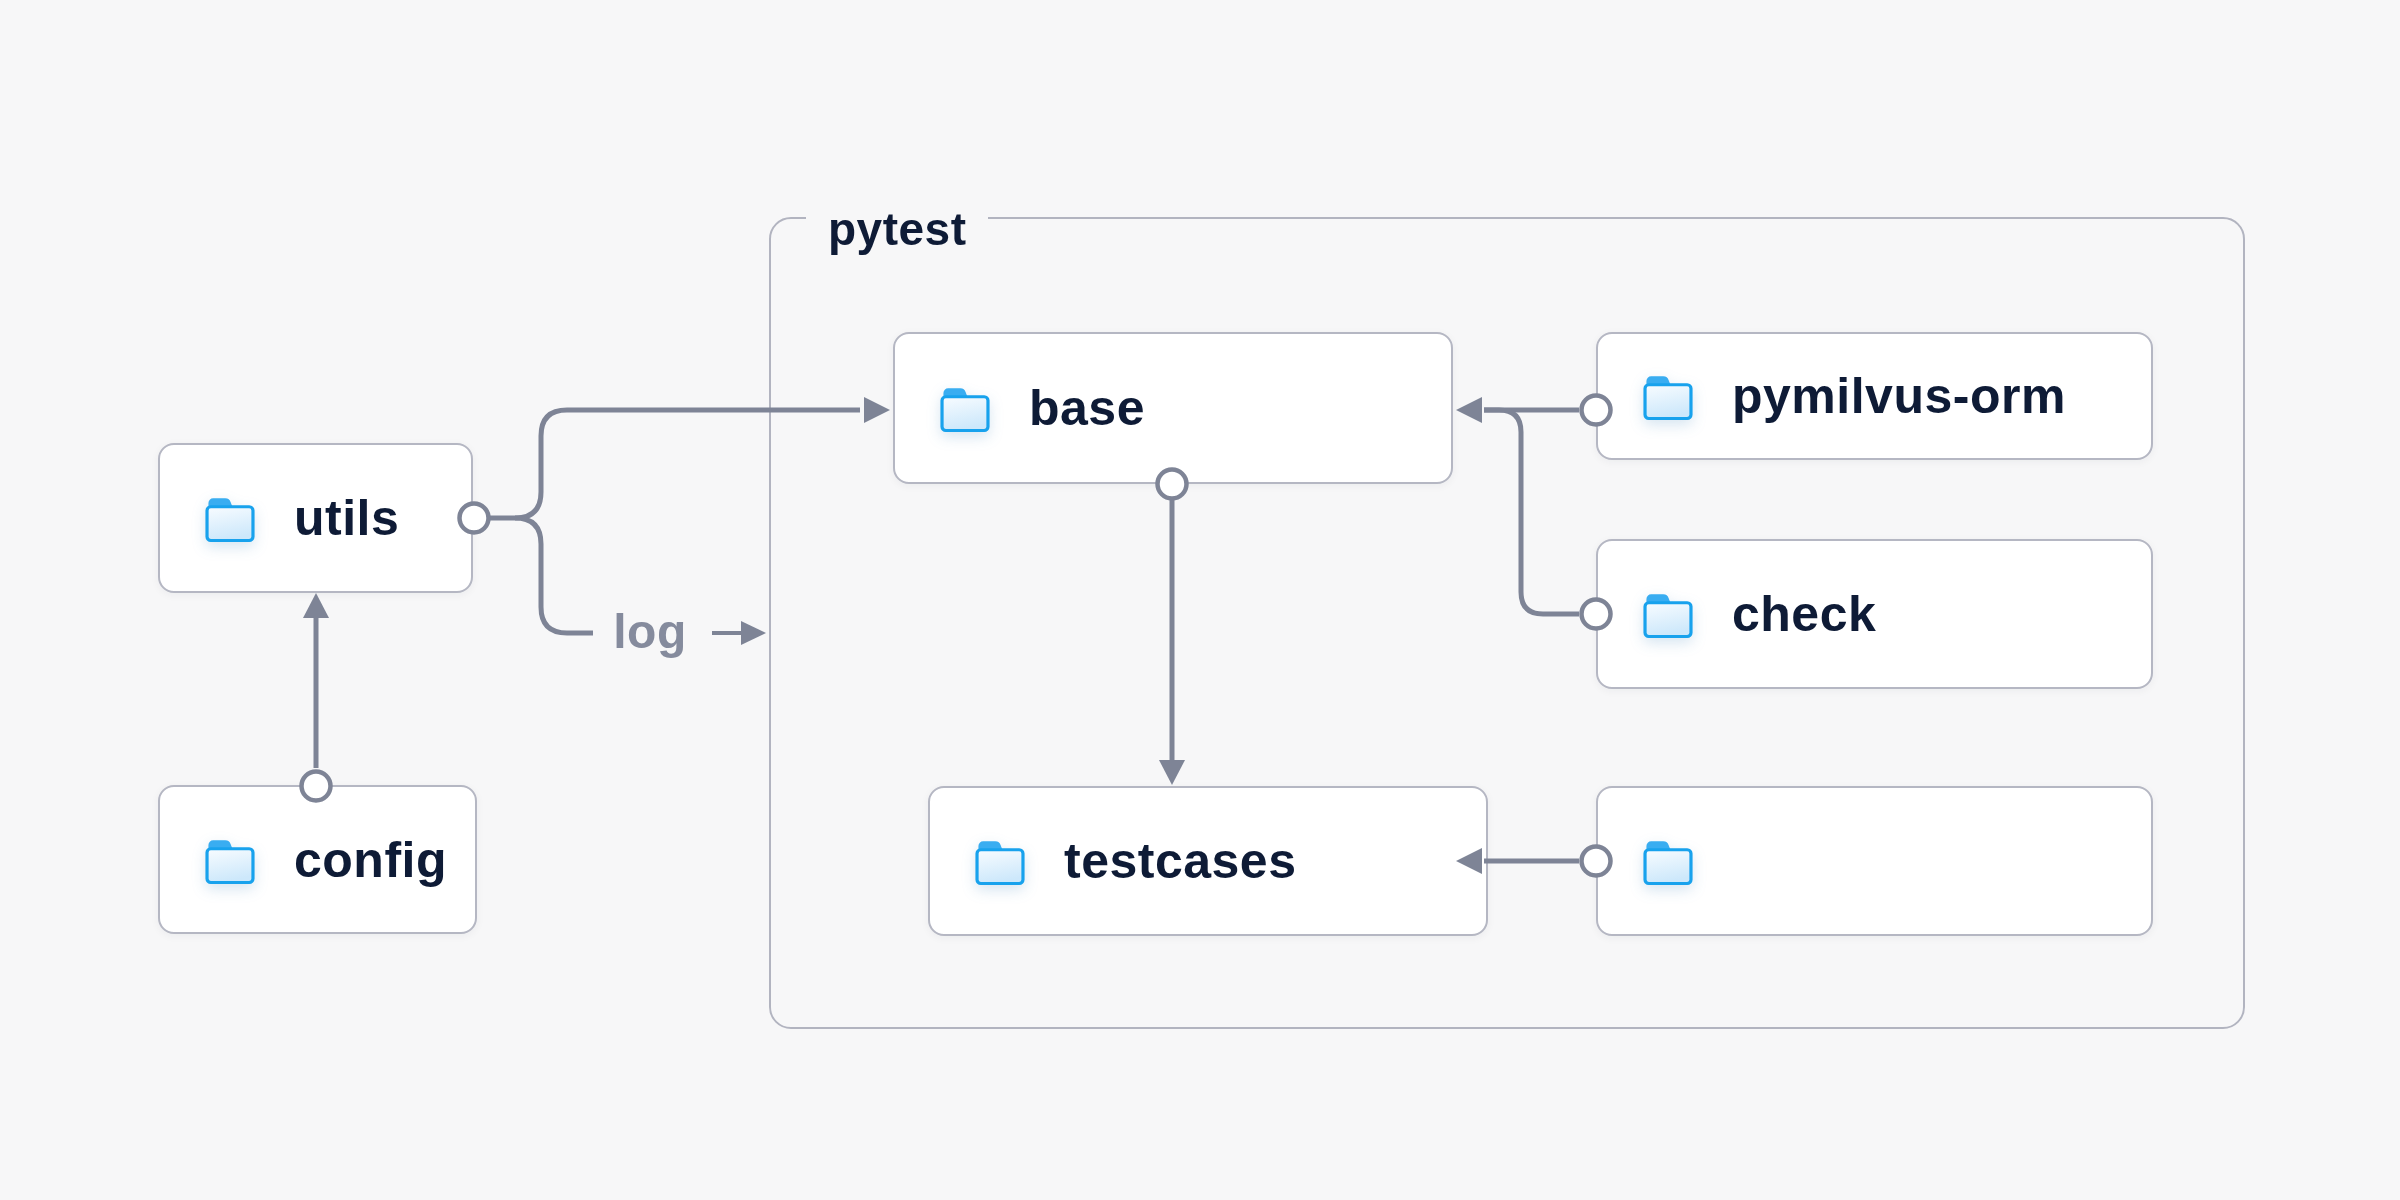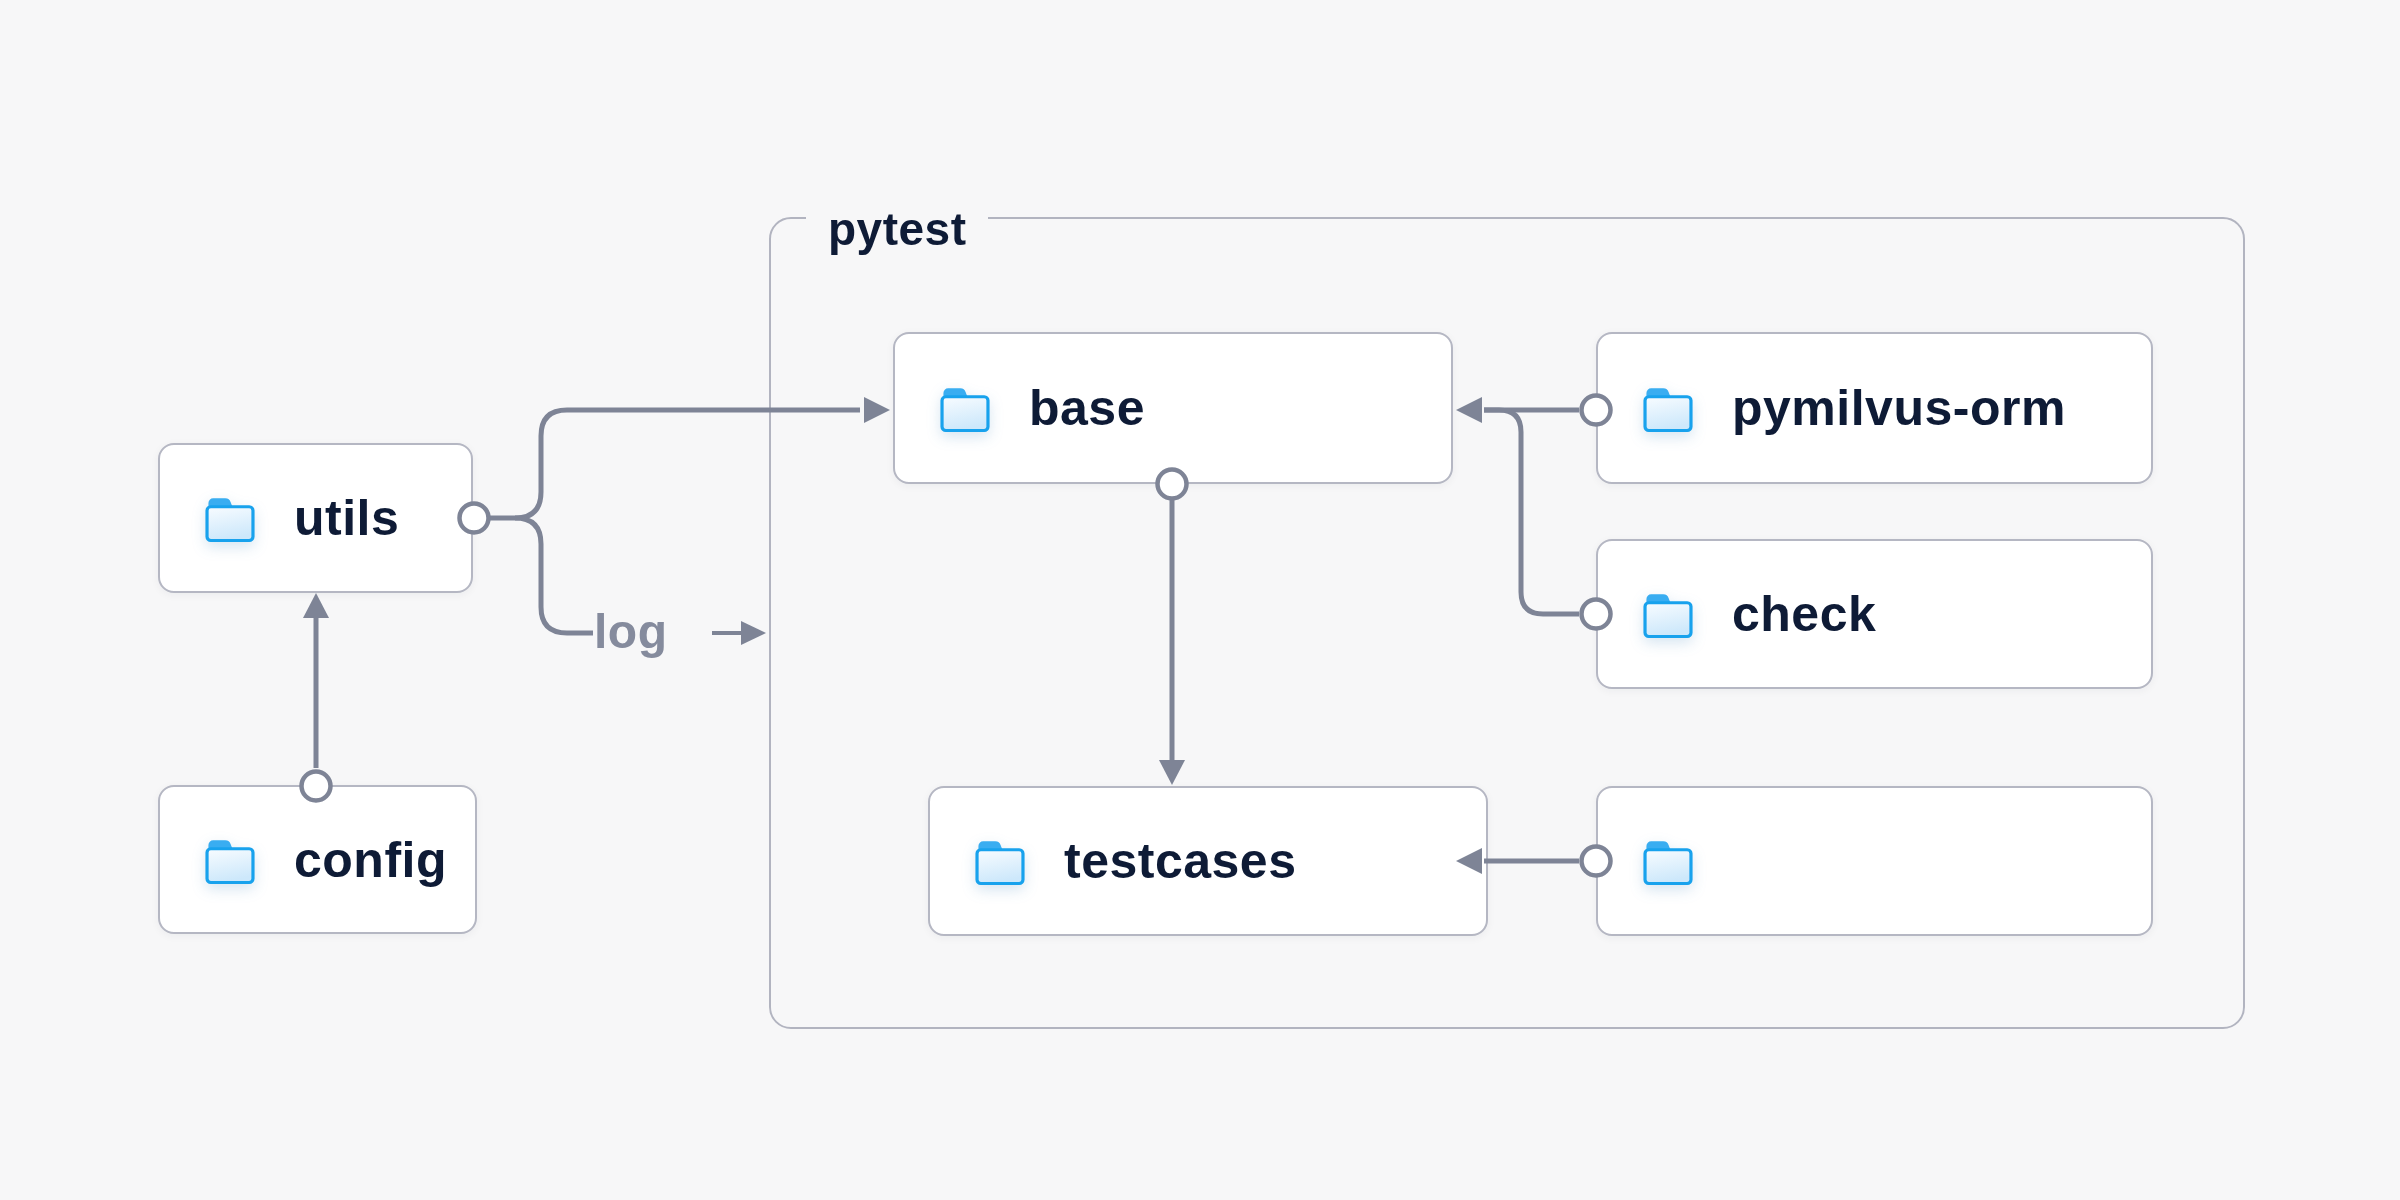--- a/index.html
+++ b/index.html
@@ -52,36 +52,36 @@
   .node .nlabel{
     font-size:50px;font-weight:700;color:var(--text);letter-spacing:0.5px;
     white-space:nowrap;
   }
   .folder{width:60px;height:52px;flex:0 0 auto;
     filter:drop-shadow(0 5px 7px rgba(30,110,180,0.18));}
 
   .n-utils     {left:158px; top:443px; width:315px; height:150px;}
   .n-config    {left:158px; top:785px; width:319px; height:149px;}
   .n-base      {left:893px; top:332px; width:560px; height:152px;}
-  .n-pymilvus  {left:1596px;top:332px; width:557px; height:152px;}
+  .n-pymilvus  {left:1596px;top:332px; width:557px; height:128px;}
   .n-check     {left:1596px;top:539px; width:557px; height:150px;}
   .n-testcases {left:893px; top:786px; width:560px; height:150px;margin-left:35px;}
   .n-common    {left:1596px;top:786px; width:557px; height:150px;}
 
   
   #wires{position:absolute;left:0;top:0;width:2400px;height:1200px;z-index:4;pointer-events:none;}
   .edge{stroke:var(--connector);stroke-width:5;fill:none;stroke-linejoin:round;}
   .edge.thin{stroke-width:4;}
   .head{fill:var(--connector);stroke:none;}
   .port{fill:#ffffff;stroke:var(--connector);stroke-width:4.5;}
 
   
   .edge-label{
     position:absolute;left:594px;top:604px;width:112px;
-    font-size:48px;font-weight:700;color:var(--muted_text);
+    text-align:center;font-size:48px;font-weight:700;color:var(--muted_text);
     letter-spacing:0.5px;z-index:4;
   }
 </style>
 </head>
 <body>
 
 <div id="canvas">
 
   <svg width="0" height="0" style="position:absolute" aria-hidden="true">
     <defs>

